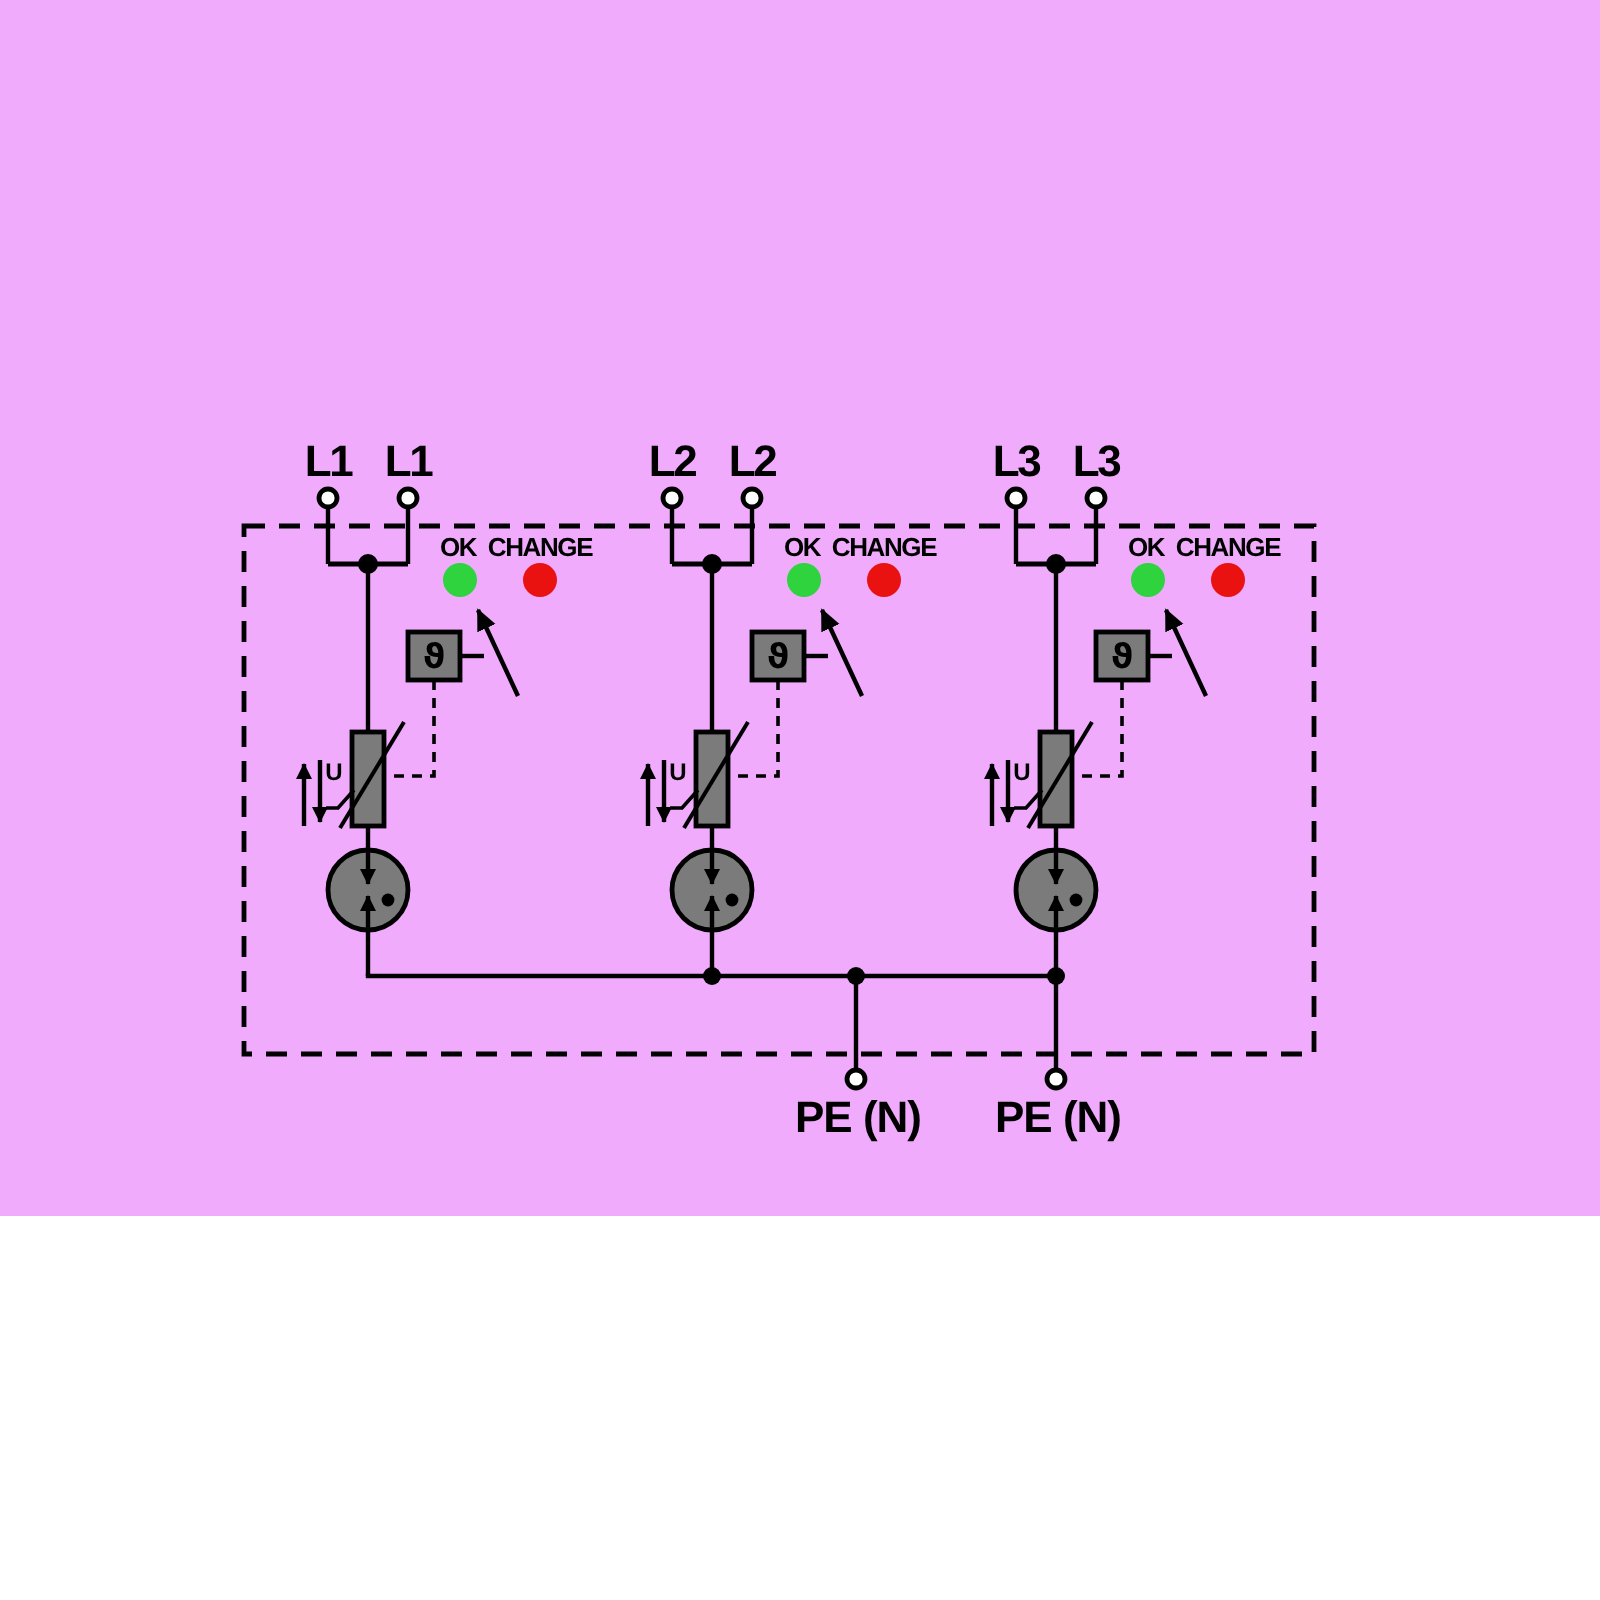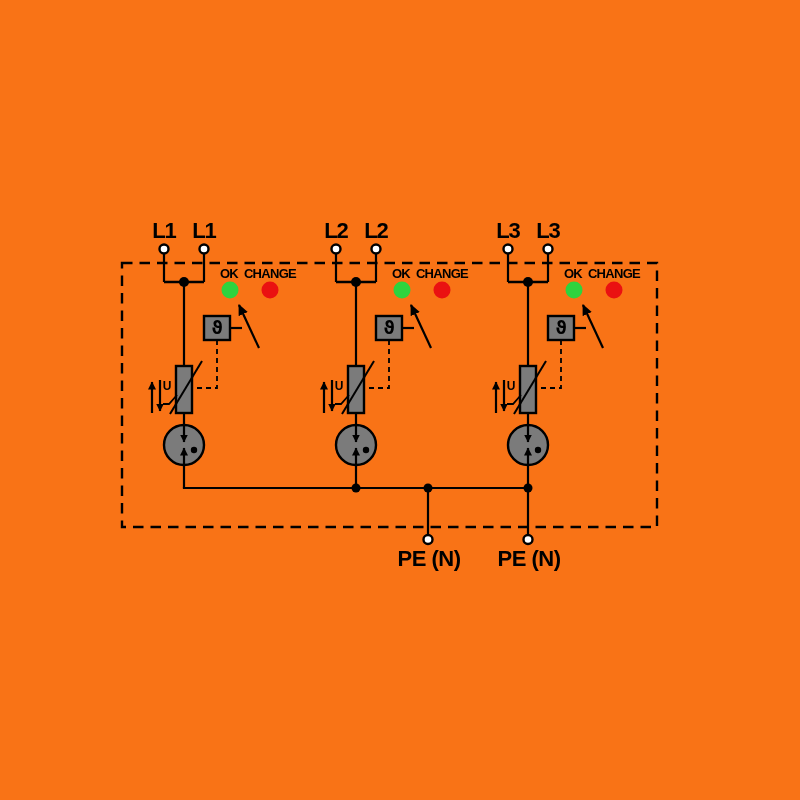--- a/index.html
+++ b/index.html
@@ -6,22 +6,22 @@
     margin: 0;
     padding: 0;
     background: #ffffff;
     width: 800px;
     height: 800px;
     overflow: hidden;
   }
   .stage {
     position: relative;
     width: 800px;
-    height: 800px;
-    background: #f97316;
+    height: 608px;
+    background: #f0abfc;
   }
   svg text {
     font-family: "Liberation Sans", sans-serif;
     font-weight: bold;
     fill: #000000;
   }
   .t-label   { font-size: 22px; letter-spacing: -1.2px; text-anchor: middle; }
   .led-label { font-size: 13px; letter-spacing: -0.7px; text-anchor: middle; }
   .theta-glyph { font-size: 17px; font-family: "DejaVu Sans", sans-serif; text-anchor: middle; }
   .u-label   { font-size: 12px; text-anchor: middle; }

